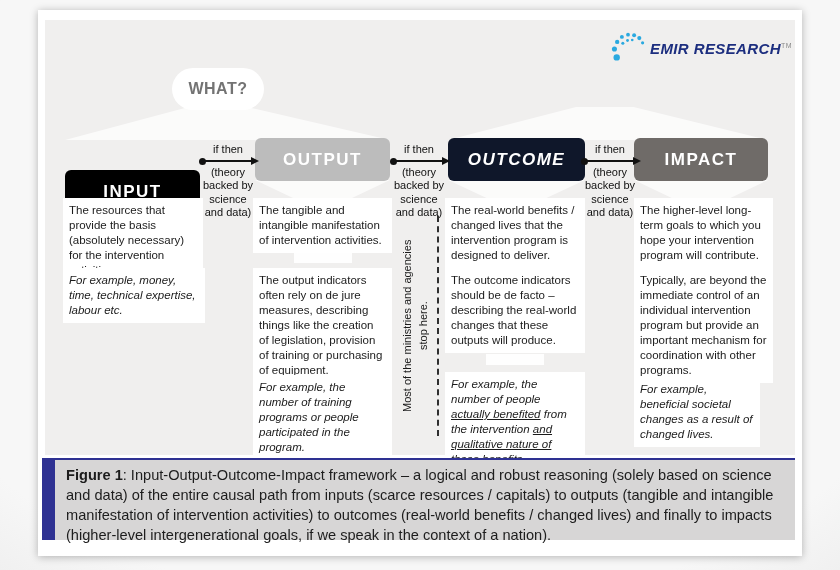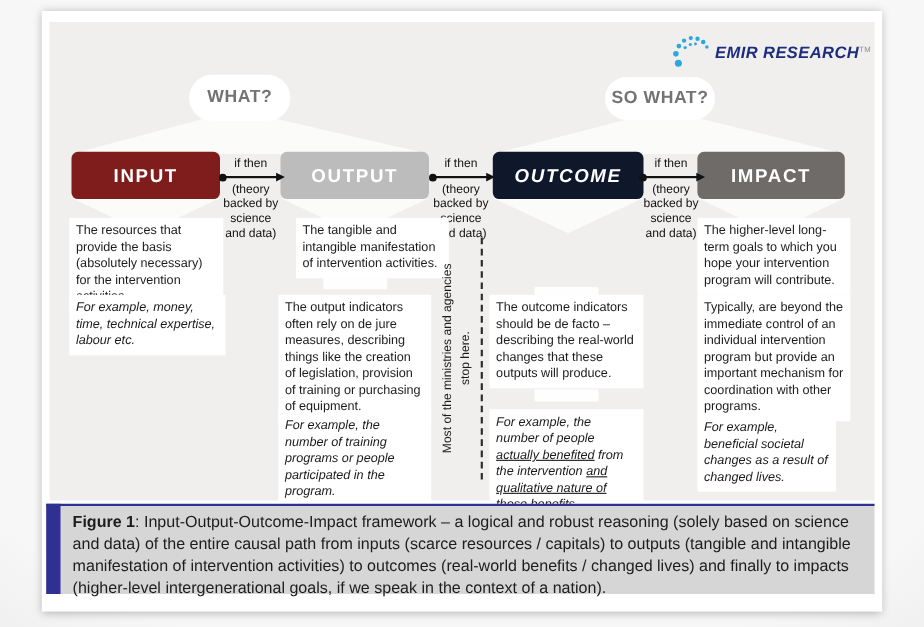--- a/index.html
+++ b/index.html
@@ -106,25 +106,22 @@
           <circle cx="17.5" cy="9" r="1.5"></circle>
           <circle cx="22.5" cy="8.5" r="1.4"></circle>
         </g>
       </svg>
       <div class="logo-text"><span>EMIR RESEARCH</span><span class="logo-tm">TM</span></div>
     </div>
 
     <div class="bubble bubble-what">
         <span>WHAT?</span>
       </div>
-    <div class="bubble bubble-sowhat">
-        <span>SO WHAT?</span>
-      </div>
 
-    <div class="hdr" style="left: 20px; width: 135px; background: #7f1d1d;">INPUT</div>
+    <div class="hdr" style="left: 20px; width: 135px; background: #000000; margin-top: 32px;">INPUT</div>
     <div class="hdr" style="left: 210px; width: 135px; background: rgb(188, 188, 188);">OUTPUT</div>
     <div class="hdr" style="left: 403px; width: 137px; background: #0f172a; font-style: italic;">OUTCOME</div>
     <div class="hdr" style="left: 589px; width: 134px; background: rgb(111, 107, 104);">IMPACT</div>
 
     <div class="conn" style="left:150px;">
       <span>if then</span>
       <div class="arrow">
           <span class="dot"></span>
           <span class="line"></span>
           <span class="head"></span>
@@ -162,30 +159,31 @@
     <div class="tab" style="left:59px; top:240px;"></div>
     <div class="tab" style="left:249px; top:232px;"></div>
     <div class="tab" style="left:249px; top:343px;"></div>
     <div class="tab" style="left:441px; top:241px;"></div>
     <div class="tab" style="left:441px; top:334px;"></div>
     <div class="tab" style="left:629px; top:241px;"></div>
 
     <div class="blk" style="left:18px; top:178px; width:140px; min-height:64px;">The resources that provide the basis (absolutely necessary) for the intervention activities.</div>
     <div class="blk italic" style="left:18px; top:248px; width:142px; min-height:52px;">For example, money, time, technical expertise, labour etc.</div>
 
-    <div class="blk" style="left:224px; top:178px; width:139px; min-height:50px;">The tangible and intangible manifestation of intervention activities.</div>
+    <div class="blk" style="left:208px; top:178px; width:139px; min-height:50px;">The tangible and intangible manifestation of intervention activities.</div>
     <div class="blk" style="left:208px; top:248px; width:139px; min-height:92px;">The output indicators often rely on de jure measures, describing things like the creation of legislation, provision of training or purchasing of equipment.</div>
     <div class="blk italic" style="left:208px; top:355px; width:139px; min-height:64px;">For example, the number of training programs or people participated in the program.</div>
 
     <div class="vnote">
       <span>Most of the ministries and agencies</span><br>
       <span>stop here.</span>
     </div>
     <div class="dashline"></div>
 
+    <div class="blk" style="left:400px; top:178px; width:140px; min-height:62px;">The real-world benefits / changed lives that the intervention program is designed to deliver.</div>
     <div class="blk" style="left:400px; top:248px; width:140px; min-height:78px;">The outcome indicators should be de facto – describing the real-world changes that these outputs will produce.</div>
     <div class="blk italic" style="left:400px; top:352px; width:140px; min-height:78px;"><span>For example, the number of people </span><span class="useg">actually benefited</span><span> from the intervention </span><span class="useg">and qualitative nature of those benefits</span><span>.</span></div>
 
     <div class="blk" style="left:589px; top:178px; width:139px; min-height:62px;">The higher-level long-term goals to which you hope your intervention program will contribute.</div>
     <div class="blk" style="left:589px; top:248px; width:139px; min-height:106px;">Typically, are beyond the immediate control of an individual intervention program but provide an important mechanism for coordination with other programs.</div>
     <div class="blk italic" style="left:589px; top:357px; width:126px; min-height:62px;">For example, beneficial societal changes as a result of changed lives.</div>
 
   </div>
 
   <div class="caption">

